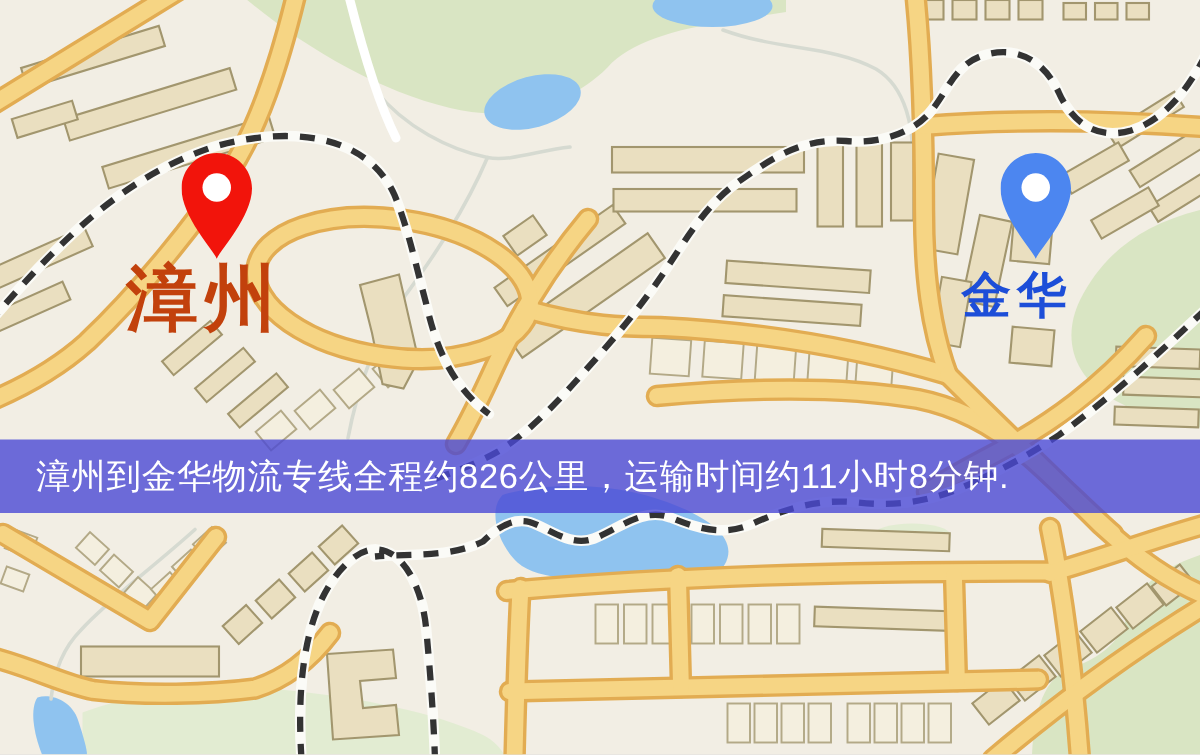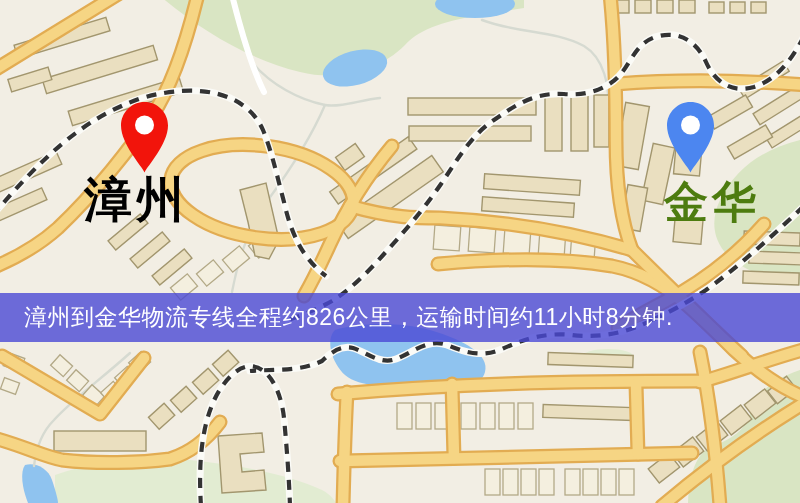--- a/index.html
+++ b/index.html
@@ -23,22 +23,22 @@
   .railcase{fill:none;stroke:#fbfbf7;stroke-width:7;stroke-linecap:round}
   .raildash{fill:none;stroke:#333333;stroke-width:4.2;stroke-dasharray:10 8;stroke-linecap:butt}
 
   .pin{position:absolute;width:47px;height:71px;z-index:30;}
   .pin-origin{left:121px;top:102px;}
   .pin-destination{left:667px;top:102px;}
   .city-label{
     position:absolute;z-index:31;font-weight:bold;font-size:48px;line-height:1;
     letter-spacing:4px;white-space:nowrap;
   }
-  .label-origin{left:84px;top:176px;color:#000000;}
-  .label-destination{left:641px;top:180px;color:#4d7c0f;font-size:44px;margin-left:23px;}
+  .label-origin{left:84px;top:176px;color:#c2410c;}
+  .label-destination{left:641px;top:180px;color:#1d4ed8;font-size:33px;}
 
   .banner{
     position:absolute;left:0;right:0;top:293px;height:49px;z-index:20;
     background:rgba(74,73,213,0.80);
     display:flex;align-items:center;padding-left:24px;box-sizing:border-box;
   }
   .banner span{color:#ffffff;font-size:23px;letter-spacing:0.5px;white-space:nowrap;}
 </style>
 </head>
 <body>

